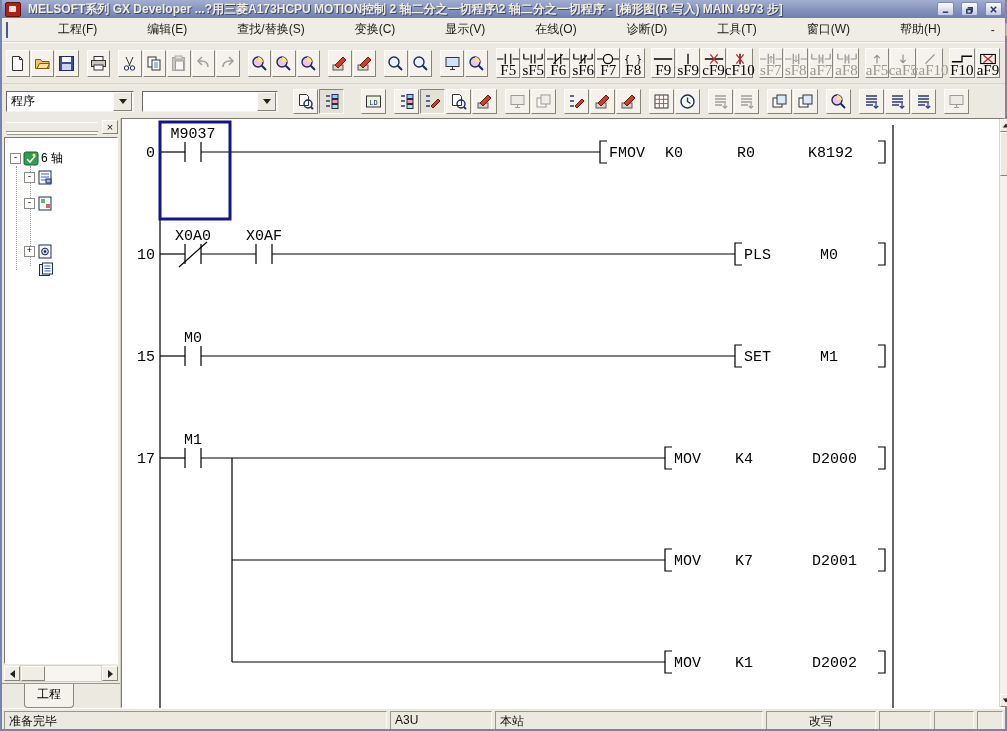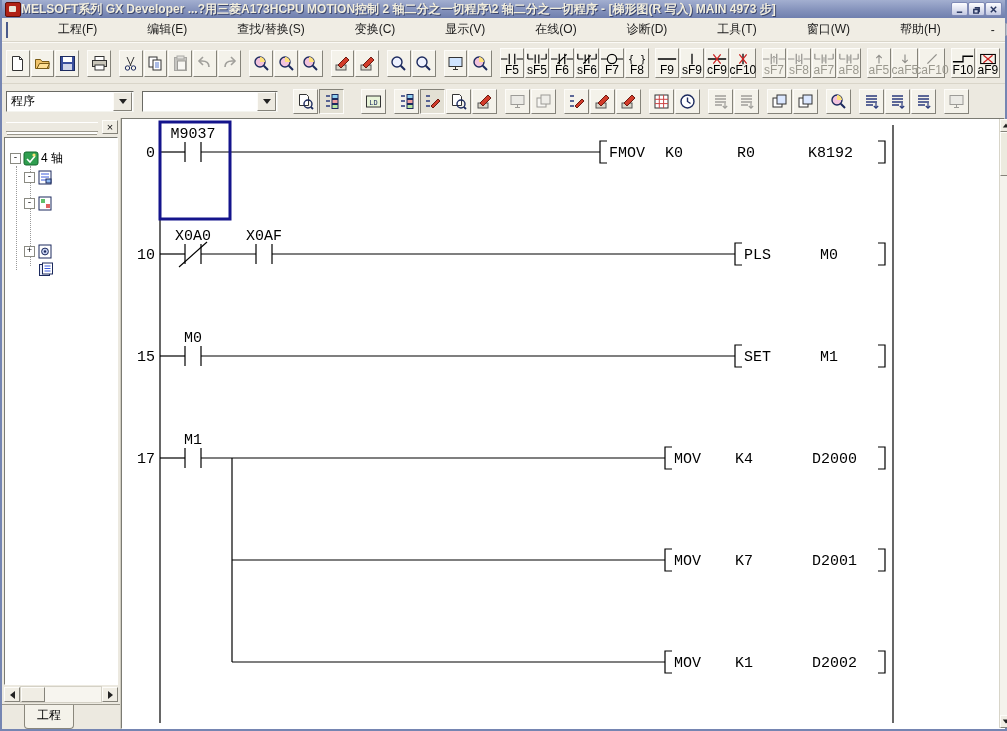--- a/index.html
+++ b/index.html
@@ -1,19 +1,19 @@
 <!DOCTYPE html>
 <html><head>
 <meta charset="utf-8">
 <style>
   html,body{margin:0;padding:0;}
   body{width:1007px;height:731px;overflow:hidden;font-family:"Liberation Sans",sans-serif;font-size:12px;background:#ece9e0;position:relative;}
   .win{width:1007px;height:731px;box-sizing:border-box;border-left:2px solid #7585b2;border-right:2px solid #7585b2;border-bottom:2px solid #7585b2;display:flex;flex-direction:column;}
   
-  .titlebar{height:18px;flex:0 0 18px;background:linear-gradient(#a3afd0,#8290ba 60%,#6f7fae);display:flex;align-items:center;padding:0 3px;gap:0;}
+  .titlebar{height:18px;flex:0 0 18px;background:linear-gradient(#a3afd0,#8290ba 60%,#6f7fae);display:flex;align-items:center;padding:0 3px;gap:7px;}
   .appicon{width:14px;height:13px;background:#b02015;border:1px solid #5f0e08;border-radius:2px;position:relative;flex:0 0 auto;}
   .appicon::after{content:"";position:absolute;left:3px;top:3px;width:7px;height:6px;background:#e9e6da;border-radius:1px;}
   .title-text{color:#f2eedd;font-weight:bold;font-size:12px;text-shadow:1px 1px 0 #3d486f;white-space:nowrap;overflow:hidden;flex:1 1 auto;}
   .wbtn{width:17px;height:14px;flex:0 0 auto;border:1px solid #7e89b5;border-radius:2px;background:linear-gradient(#fdfdff,#c3c9e2);display:flex;align-items:center;justify-content:center;padding:0;}
   .wbtn svg{width:9px;height:9px;stroke:#27355f;stroke-width:1.6;fill:none;}
   
   .menubar{height:23px;flex:0 0 23px;background:#f0ede4;border-bottom:1px solid #d9d5c9;display:flex;align-items:center;padding:0 4px;}
   .mdi-icon{width:12px;height:14px;background:#fff;border:1px solid #4a5a8a;margin-right:8px;}
   .menu-item{padding:3px 8px;color:#1a1a1a;white-space:nowrap;margin-left:34px;}
   .menubar .spacer{flex:1 1 auto;}
@@ -23,21 +23,21 @@
   .toolbar{background:#ece9e0;display:flex;align-items:center;padding:2px 4px;border-top:1px solid #fbfaf6;}
   .tb1{height:36px;flex:0 0 36px;}
   .tb2{height:30px;flex:0 0 30px;border-top:1px solid #d9d5c9;}
   .tbtn{width:27px;height:27px;box-sizing:border-box;border:1px solid;border-color:#fdfcf9 #85837a #85837a #fdfcf9;background:#f4f2ea;display:flex;align-items:center;justify-content:center;padding:0;margin-right:1px;}
   .tbtn.pressed{border-color:#85837a #fdfcf9 #fdfcf9 #85837a;background:#e3e0d4;}
   .tbtn .ic{width:17px;height:17px;}
   .tbtn.dis .ic{filter:grayscale(1);opacity:.45;}
   .tbsep{width:7px;height:27px;flex:0 0 auto;}
   .kbtn{width:26px;height:30px;box-sizing:border-box;border:1px solid;border-color:#fdfcf9 #85837a #85837a #fdfcf9;background:#f4f2ea;display:flex;flex-direction:column;align-items:center;justify-content:center;padding:1px 0 0 0;margin-right:1px;}
   .kbtn .kg{width:22px;height:12px;}
-  .kbtn .kl{font-size:12px;line-height:10px;color:#000;font-family:Liberation Sans, sans-serif;}
+  .kbtn .kl{font-size:15px;line-height:10px;color:#000;font-family:Liberation Serif, serif;}
   .kbtn.dis .kg{filter:grayscale(1);opacity:.4;}
   .kbtn.dis .kl{color:#9b998f;}
   .combo{height:21px;box-sizing:border-box;background:#fff;border:1px solid;border-color:#6a6a64 #f4f4ef #f4f4ef #6a6a64;display:flex;align-items:center;margin-right:8px;}
   .combo .cval{flex:1 1 auto;padding:0 4px;font-size:12px;color:#000;white-space:nowrap;overflow:hidden;}
   .combo .carr{width:17px;height:17px;margin:1px;background:#ece9e0;border:1px solid;border-color:#fdfcf9 #85837a #85837a #fdfcf9;display:flex;align-items:center;justify-content:center;}
   .tri-down{width:0;height:0;border-left:4px solid transparent;border-right:4px solid transparent;border-top:5px solid #222;}
   
   .main{flex:1 1 auto;display:flex;min-height:0;}
   .left-panel{width:118px;flex:0 0 118px;background:#ece9e0;display:flex;flex-direction:column;border-right:1px solid #cfccc0;}
   .panel-head{height:16px;flex:0 0 16px;display:flex;align-items:center;padding:1px 2px;}
@@ -689,21 +689,21 @@
         <button class="panel-close">×</button>
       </div>
       <div class="tree-box">
         <div class="dotv" style="left:11px;top:28px;height:104px"></div>
         <div class="dotv" style="left:25px;top:28px;height:100px"></div>
         <div class="tnode" style="left:5px;top:12px">
           <span class="tbox">-</span>
           <svg class="ticon">
               <use href="#t-proj"></use>
             </svg>
-          <span class="tlabel">4 轴</span>
+          <span class="tlabel">6 轴</span>
         </div>
         <div class="tnode" style="left:19px;top:32px">
           <span class="tbox">-</span>
           <svg class="ticon">
               <use href="#t-prog"></use>
             </svg>
         </div>
         <div class="tnode" style="left:19px;top:58px">
           <span class="tbox">-</span>
           <svg class="ticon">
@@ -830,14 +830,25 @@
         <div class="vtrack">
             <div class="vthumb"></div>
           </div>
         <button class="vbtn">
             <span class="tri-d"></span>
           </button>
       </div>
     </div>
   </div>
 
+  <div class="bottom">
+    <div class="statusbar">
+      <div class="seg" style="width:383px">准备完毕</div>
+      <div class="seg" style="width:102px">A3U</div>
+      <div class="seg" style="width:268px">本站</div>
+      <div class="seg c" style="width:110px">改写</div>
+      <div class="seg" style="width:52px"></div>
+      <div class="seg" style="width:40px"></div>
+      <div class="seg" style="flex:1 1 auto"></div>
+    </div>
+  </div>
 
 </div>
 
 </body></html>

